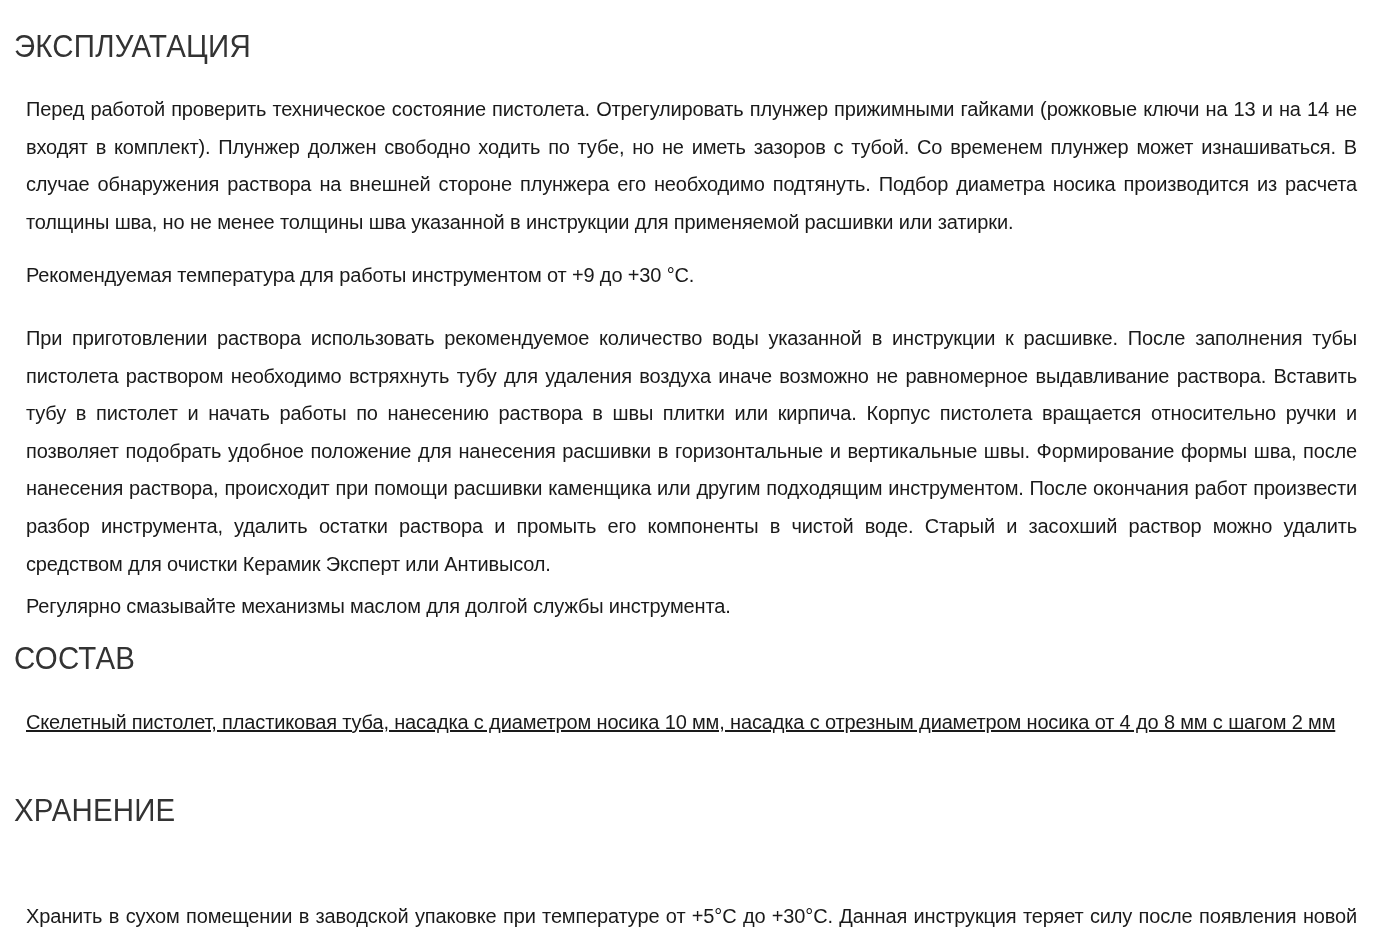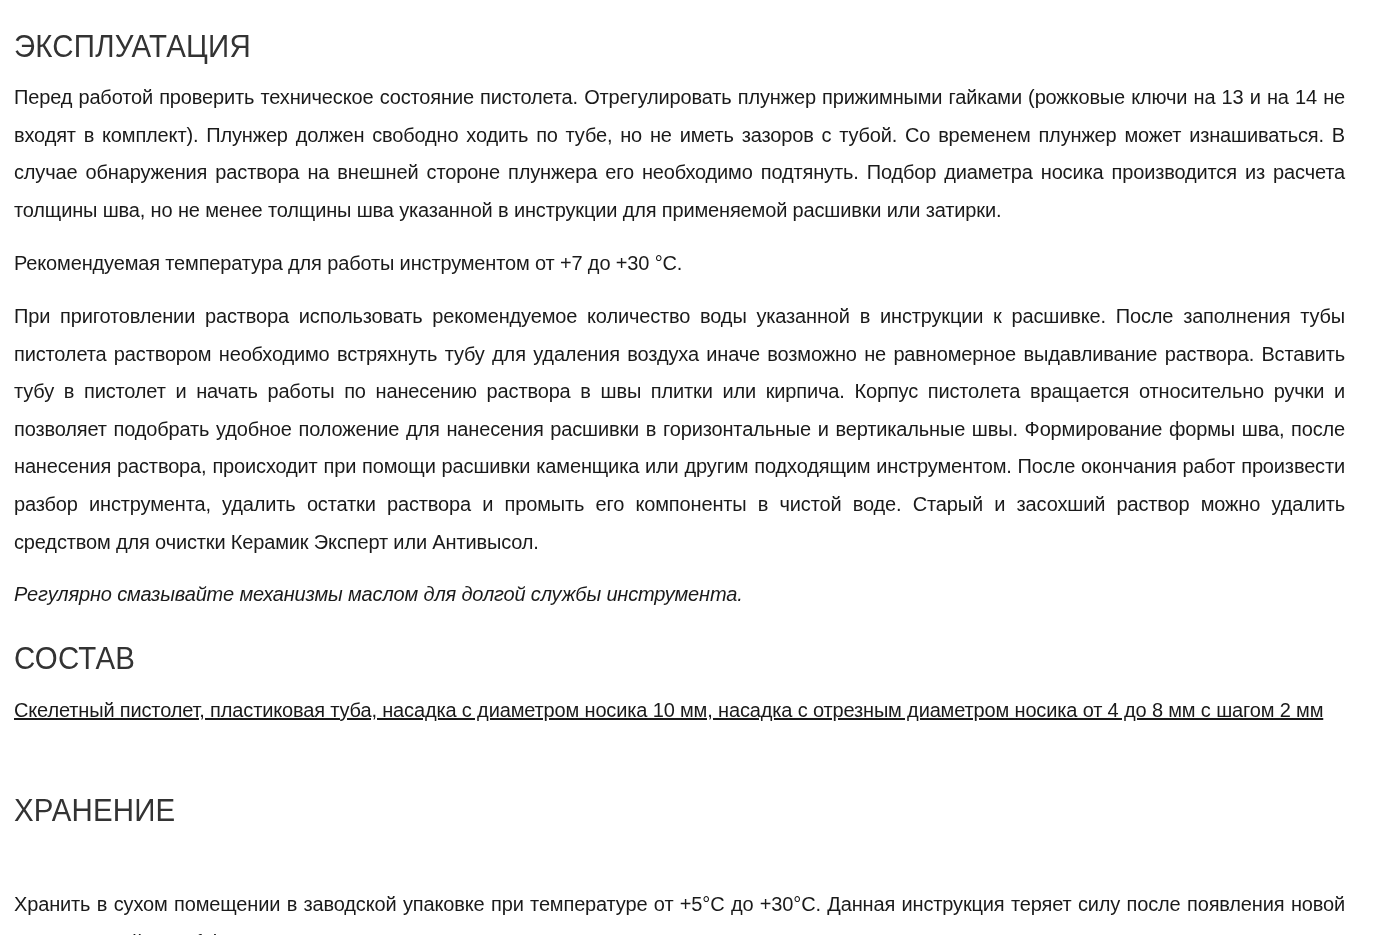--- a/index.html
+++ b/index.html
@@ -30,48 +30,48 @@
       margin: 0;
       letter-spacing: 0.2px;
       transform: scaleX(0.92);
       transform-origin: left center;
     }
     .para {
       font-family: "Liberation Sans", sans-serif;
       font-size: 20px;
       line-height: 37.6px;
       text-align: justify;
-      margin: 0;
+      margin: 12px;
       color: #1a1a1a;
       letter-spacing: -0.15px;
     }
 
     
     #h-exploitation { position: absolute; top: 26px; }
     #p-exploit-1   { position: absolute; top: 79px; }
     #p-exploit-2   { position: absolute; top: 245px; }
-    #p-exploit-3   { position: absolute; top: 298px; }
-    #p-exploit-4   { position: absolute; top: 576px; font-style: italic; }
+    #p-exploit-3   { position: absolute; top: 308px; }
+    #p-exploit-4   { position: absolute; top: 576px; }
     #h-composition { position: absolute; top: 638px; }
     #p-composition { position: absolute; top: 692px; text-decoration: underline; }
     #h-storage     { position: absolute; top: 790px; }
     #p-storage     { position: absolute; top: 886px; }
 
     .section-block { width: 1331px; }
     .link-inline { color: inherit; text-decoration: none; }
   </style>
 </head>
 <body>
 
 <div class="page">
 
   <section class="section-block">
     <h2 id="h-exploitation" class="section-title">ЭКСПЛУАТАЦИЯ</h2>
     <p id="p-exploit-1" class="para section-block">Перед работой проверить техническое состояние пистолета. Отрегулировать плунжер прижимными гайками (рожковые ключи на 13 и на 14 не входят в комплект). Плунжер должен свободно ходить по тубе, но не иметь зазоров с тубой. Со временем плунжер может изнашиваться. В случае обнаружения раствора на внешней стороне плунжера его необходимо подтянуть. Подбор диаметра носика производится из расчета толщины шва, но не менее толщины шва указанной в инструкции для применяемой расшивки или затирки.</p>
-    <p id="p-exploit-2" class="para section-block">Рекомендуемая температура для работы инструментом от +7 до +30 °С.</p>
+    <p id="p-exploit-2" class="para section-block">Рекомендуемая температура для работы инструментом от +9 до +30 °С.</p>
     <p id="p-exploit-3" class="para section-block">При приготовлении раствора использовать рекомендуемое количество воды указанной в инструкции к расшивке. После заполнения тубы пистолета раствором необходимо встряхнуть тубу для удаления воздуха иначе возможно не равномерное выдавливание раствора. Вставить тубу в пистолет и начать работы по нанесению раствора в швы плитки или кирпича. Корпус пистолета вращается относительно ручки и позволяет подобрать удобное положение для нанесения расшивки в горизонтальные и вертикальные швы. Формирование формы шва, после нанесения раствора, происходит при помощи расшивки каменщика или другим подходящим инструментом. После окончания работ произвести разбор инструмента, удалить остатки раствора и промыть его компоненты в чистой воде. Старый и засохший раствор можно удалить средством для очистки Керамик Эксперт или Антивысол.</p>
     <p id="p-exploit-4" class="para section-block">Регулярно смазывайте механизмы маслом для долгой службы инструмента.</p>
   </section>
 
   <section class="section-block">
     <h2 id="h-composition" class="section-title">СОСТАВ</h2>
     <p id="p-composition" class="para section-block">Скелетный пистолет, пластиковая туба, насадка с диаметром носика 10 мм, насадка с отрезным диаметром носика от 4 до 8 мм с шагом 2 мм</p>
   </section>
 
   <section class="section-block">

